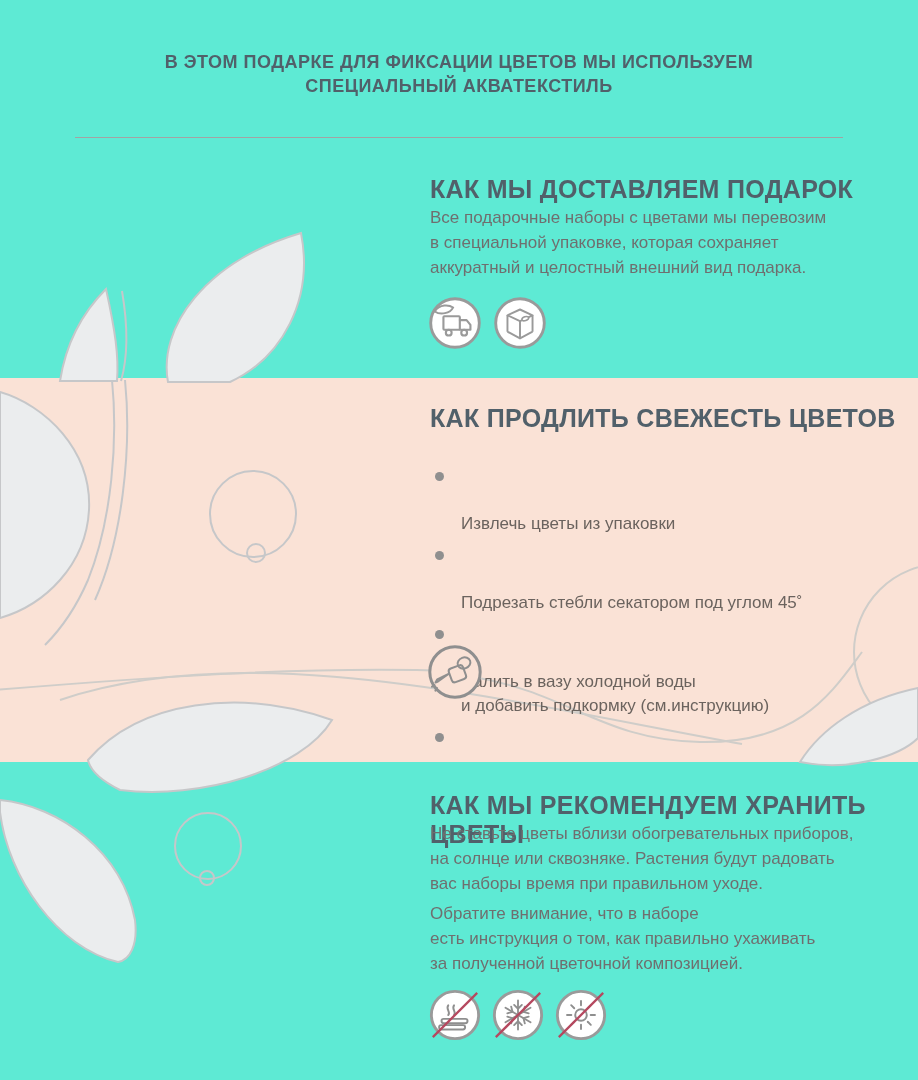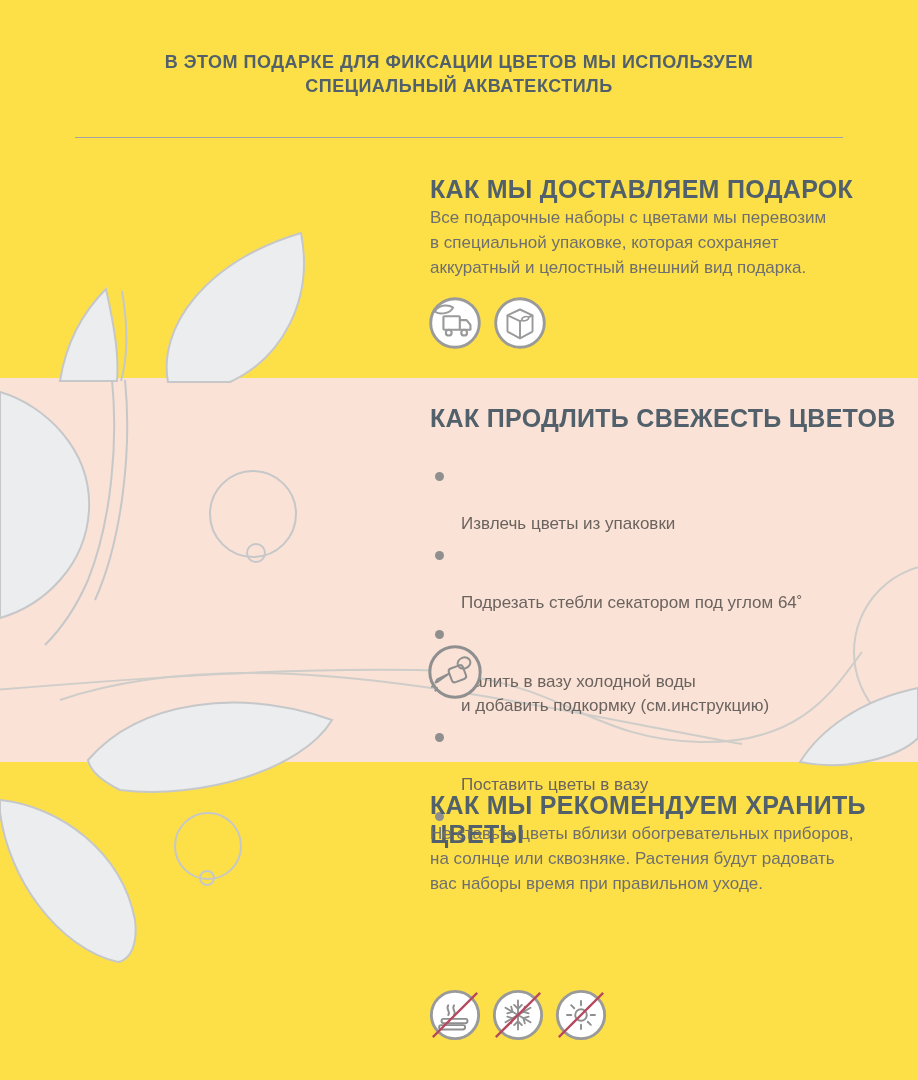--- a/index.html
+++ b/index.html
@@ -1,18 +1,18 @@
 <!DOCTYPE html>
 <html><head>
 <meta charset="utf-8">
 <style>
   html,body{margin:0;padding:0;background:#ffffff;}
   .canvas{
     position:relative;width:918px;height:1080px;overflow:hidden;
-    background:#fde047;font-family:"Liberation Sans",sans-serif;
+    background:#5eead4;font-family:"Liberation Sans",sans-serif;
     -webkit-font-smoothing:antialiased;
   }
   
   .band{position:absolute;left:0;top:378px;width:918px;height:384px;background:#fae2d6;}
   
   .decor{position:absolute;left:0;top:0;width:918px;height:1080px;pointer-events:none;}
   
   .page-title{
     position:absolute;top:50px;left:0;width:918px;text-align:center;
     font-size:18px;font-weight:700;letter-spacing:.5px;line-height:24px;
@@ -111,49 +111,48 @@
   </div>
 
   <div class="sec-heading" style="top:404px">КАК ПРОДЛИТЬ СВЕЖЕСТЬ ЦВЕТОВ</div>
   <ul class="bullet-list">
     <li class="bullet-item">
       <span class="bullet-dot"></span>
       <span>Извлечь цветы из упаковки</span>
     </li>
     <li class="bullet-item">
       <span class="bullet-dot"></span>
-      <span>Подрезать стебли секатором под углом 64˚</span>
+      <span>Подрезать стебли секатором под углом 45˚</span>
     </li>
     <li class="bullet-item">
       <span class="bullet-dot"></span>
       <span>Налить в вазу холодной воды
 и добавить подкормку (см.инструкцию)</span>
-    </li>
-    <li class="bullet-item">
-      <span class="bullet-dot"></span>
-      <span>Поставить цветы в вазу</span>
     </li>
     <li class="bullet-item">
       <span class="bullet-dot"></span>
     </li>
   </ul>
   <svg class="watering" viewBox="0 0 56 56">
     <circle cx="28" cy="28" r="25.2" fill="#fae2d6" stroke="#8f8f8f" stroke-width="3"></circle>
     <g fill="none" stroke="#8f8f8f" stroke-width="2" stroke-linejoin="round" stroke-linecap="round">
       <rect x="23" y="22.5" width="15" height="14.5" rx="3" transform="rotate(-20 30.5 30)"></rect>
       <path d="M21.5,30 L11,37.5 l-2.5,1 1.8,-3.2 Z"></path>
       <path d="M7.5,41 l-2.5,1.6 M10,44 l-1.6,2.6"></path>
       <ellipse cx="37" cy="19" rx="6.5" ry="5.5" transform="rotate(-20 37 19)"></ellipse>
     </g>
   </svg>
 
   <div class="sec-heading" style="top:791px">КАК МЫ РЕКОМЕНДУЕМ ХРАНИТЬ ЦВЕТЫ</div>
   <div class="sec-body" style="top:821px">Не ставьте цветы вблизи обогревательных приборов,
 на солнце или сквозняке. Растения будут радовать
 вас наборы время при правильном уходе.</div>
+  <div class="sec-body" style="top:901px">Обратите внимание, что в наборе
+есть инструкция о том, как правильно ухаживать
+за полученной цветочной композицией.</div>
   <div class="icon-row storage">
     <svg class="icon-circle" viewBox="0 0 56 56">
       <circle cx="28" cy="28" r="24.5" fill="#fff" stroke="#9a9a9a" stroke-width="3"></circle>
       <g fill="none" stroke="#8f8f8f" stroke-width="2" stroke-linecap="round">
         <rect x="14" y="32" width="27" height="4.5" rx="2.2"></rect>
         <rect x="11.5" y="38.5" width="27" height="4.5" rx="2.2"></rect>
         <path d="M21,28 c3,-3 -3,-6 0,-10"></path>
         <path d="M27,28 c3,-3 -3,-6 0,-10"></path>
       </g>
       <line x1="5" y1="51" x2="51" y2="5" stroke="#b5485f" stroke-width="2.4"></line>

